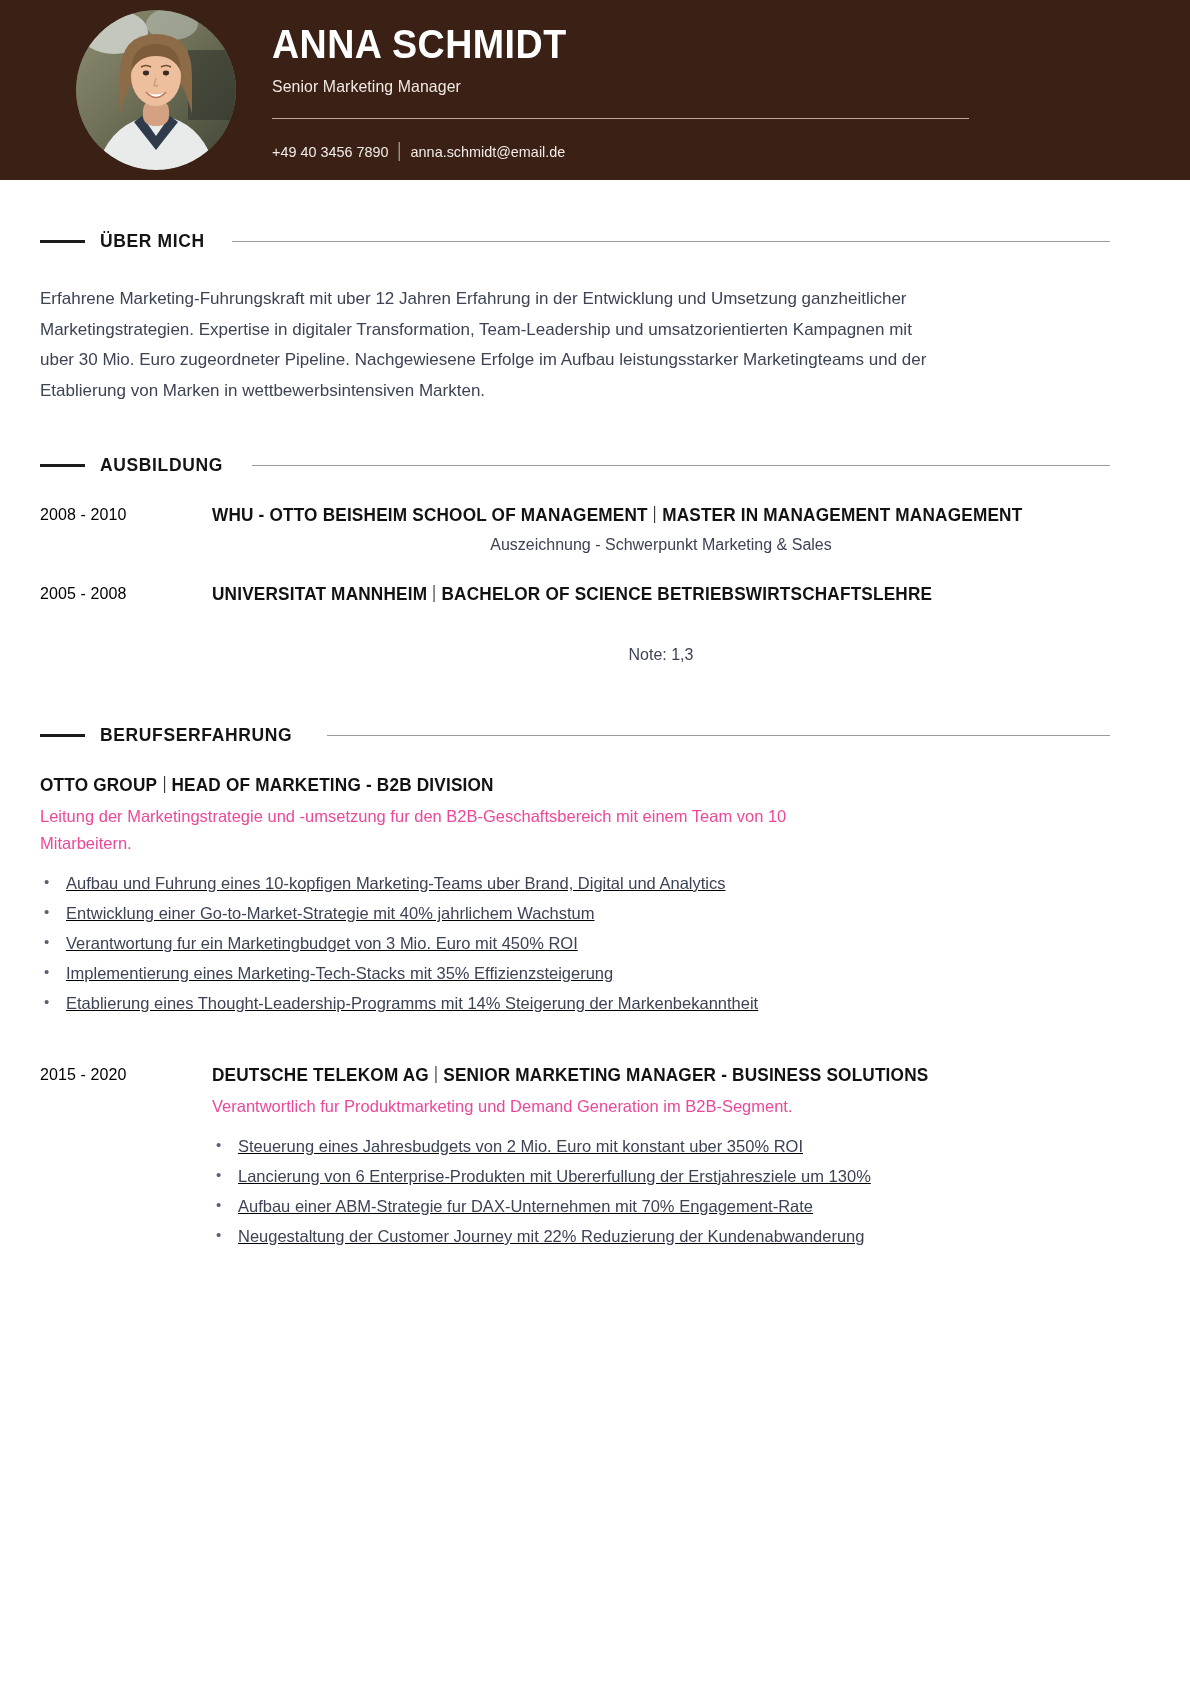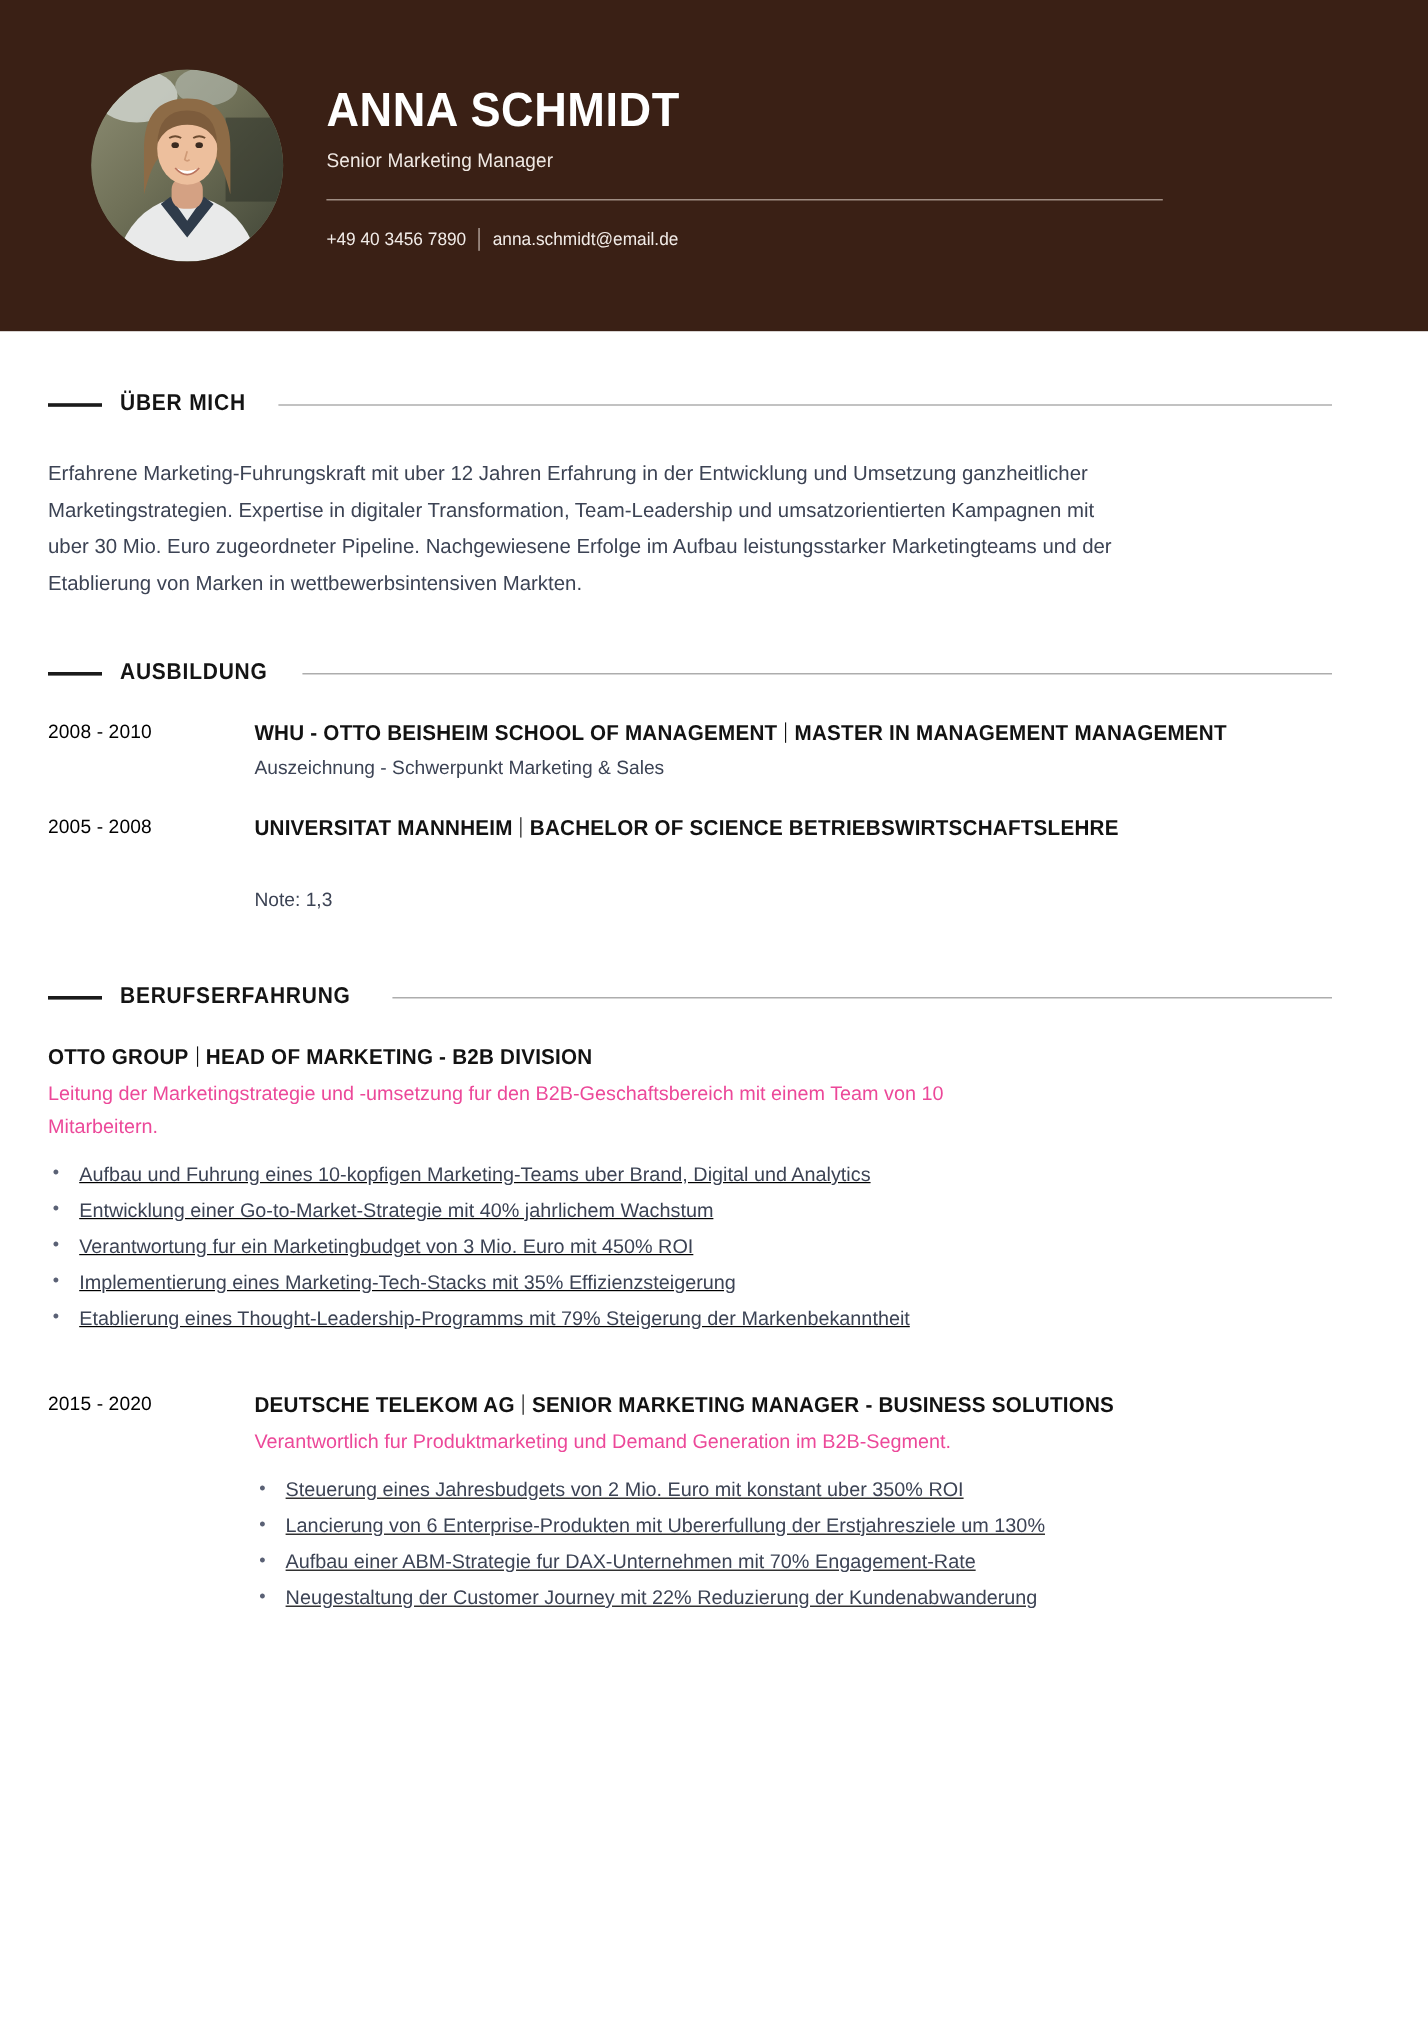--- a/index.html
+++ b/index.html
@@ -15,21 +15,21 @@
     position: relative;
     width: 1190px;
     height: 1684px;
     background: #ffffff;
     overflow: hidden;
   }
 
   
   .header {
     position: relative;
-    height: 276px;
+    height: 180px;
     background: #3a2015;
     display: flex;
     align-items: center;
     padding-left: 76px;
   }
 
   .avatar-wrap {
     width: 160px;
     height: 160px;
     border-radius: 50%;
@@ -167,20 +167,21 @@
     height: 17px;
     background: #121212;
     margin: 0 7px -2px 7px;
   }
 
   .entry-sub {
     margin-top: 5px;
     font-size: 16px;
     color: #3c4354;
     line-height: 25px;
+    text-align: center;
   }
   .entry-sub.spaced { margin-top: 36px; }
 
   .entry-desc {
     margin-top: 6px;
     font-size: 16.5px;
     line-height: 27px;
     color: #ec4899;
     max-width: 790px;
   }
@@ -330,21 +331,21 @@
         <div class="entry-body">
           <div class="entry-title">
             <span>OTTO GROUP</span><span class="bar"></span><span>HEAD OF MARKETING - B2B DIVISION</span>
           </div>
           <div class="entry-desc">Leitung der Marketingstrategie und -umsetzung fur den B2B-Geschaftsbereich mit einem Team von 10 Mitarbeitern.</div>
           <ul class="bullets">
             <li>Aufbau und Fuhrung eines 10-kopfigen Marketing-Teams uber Brand, Digital und Analytics</li>
             <li>Entwicklung einer Go-to-Market-Strategie mit 40% jahrlichem Wachstum</li>
             <li>Verantwortung fur ein Marketingbudget von 3 Mio. Euro mit 450% ROI</li>
             <li>Implementierung eines Marketing-Tech-Stacks mit 35% Effizienzsteigerung</li>
-            <li>Etablierung eines Thought-Leadership-Programms mit 79% Steigerung der Markenbekanntheit</li>
+            <li>Etablierung eines Thought-Leadership-Programms mit 14% Steigerung der Markenbekanntheit</li>
           </ul>
         </div>
       </div>
 
       <div class="gap-entry"></div>
 
       <div class="entry">
         <div class="entry-date">2015 - 2020</div>
         <div class="entry-body">
           <div class="entry-title">

